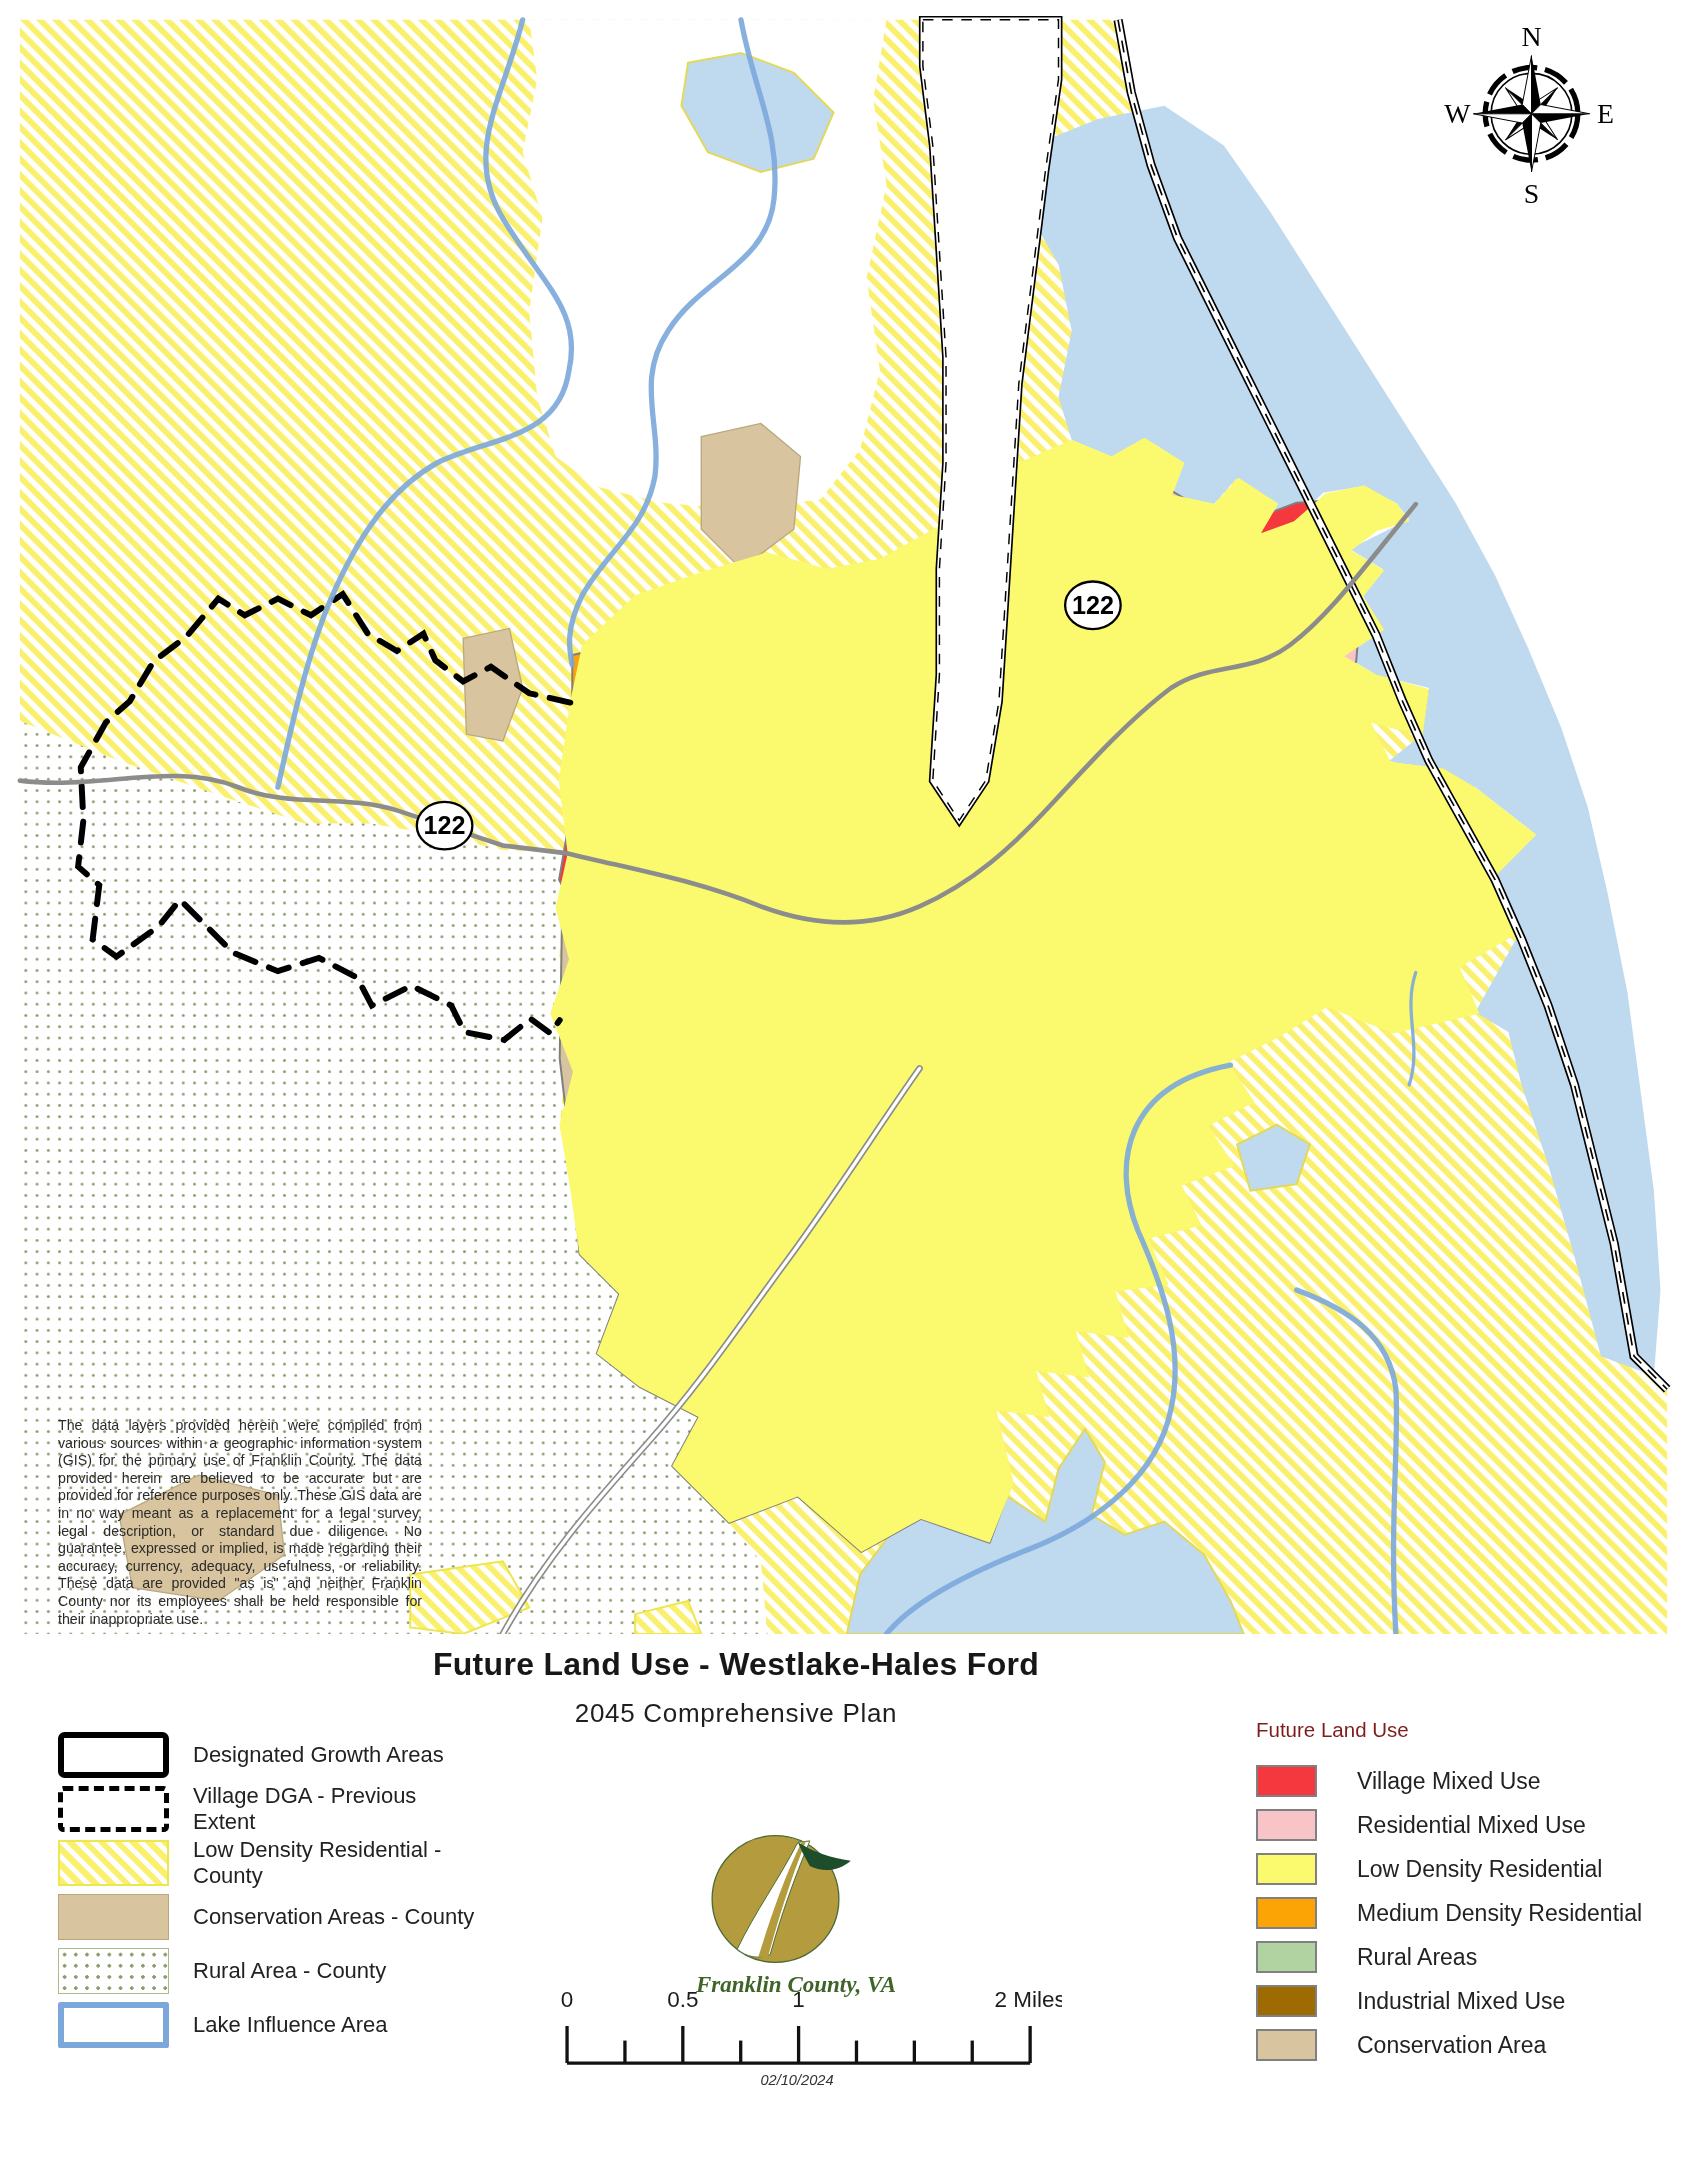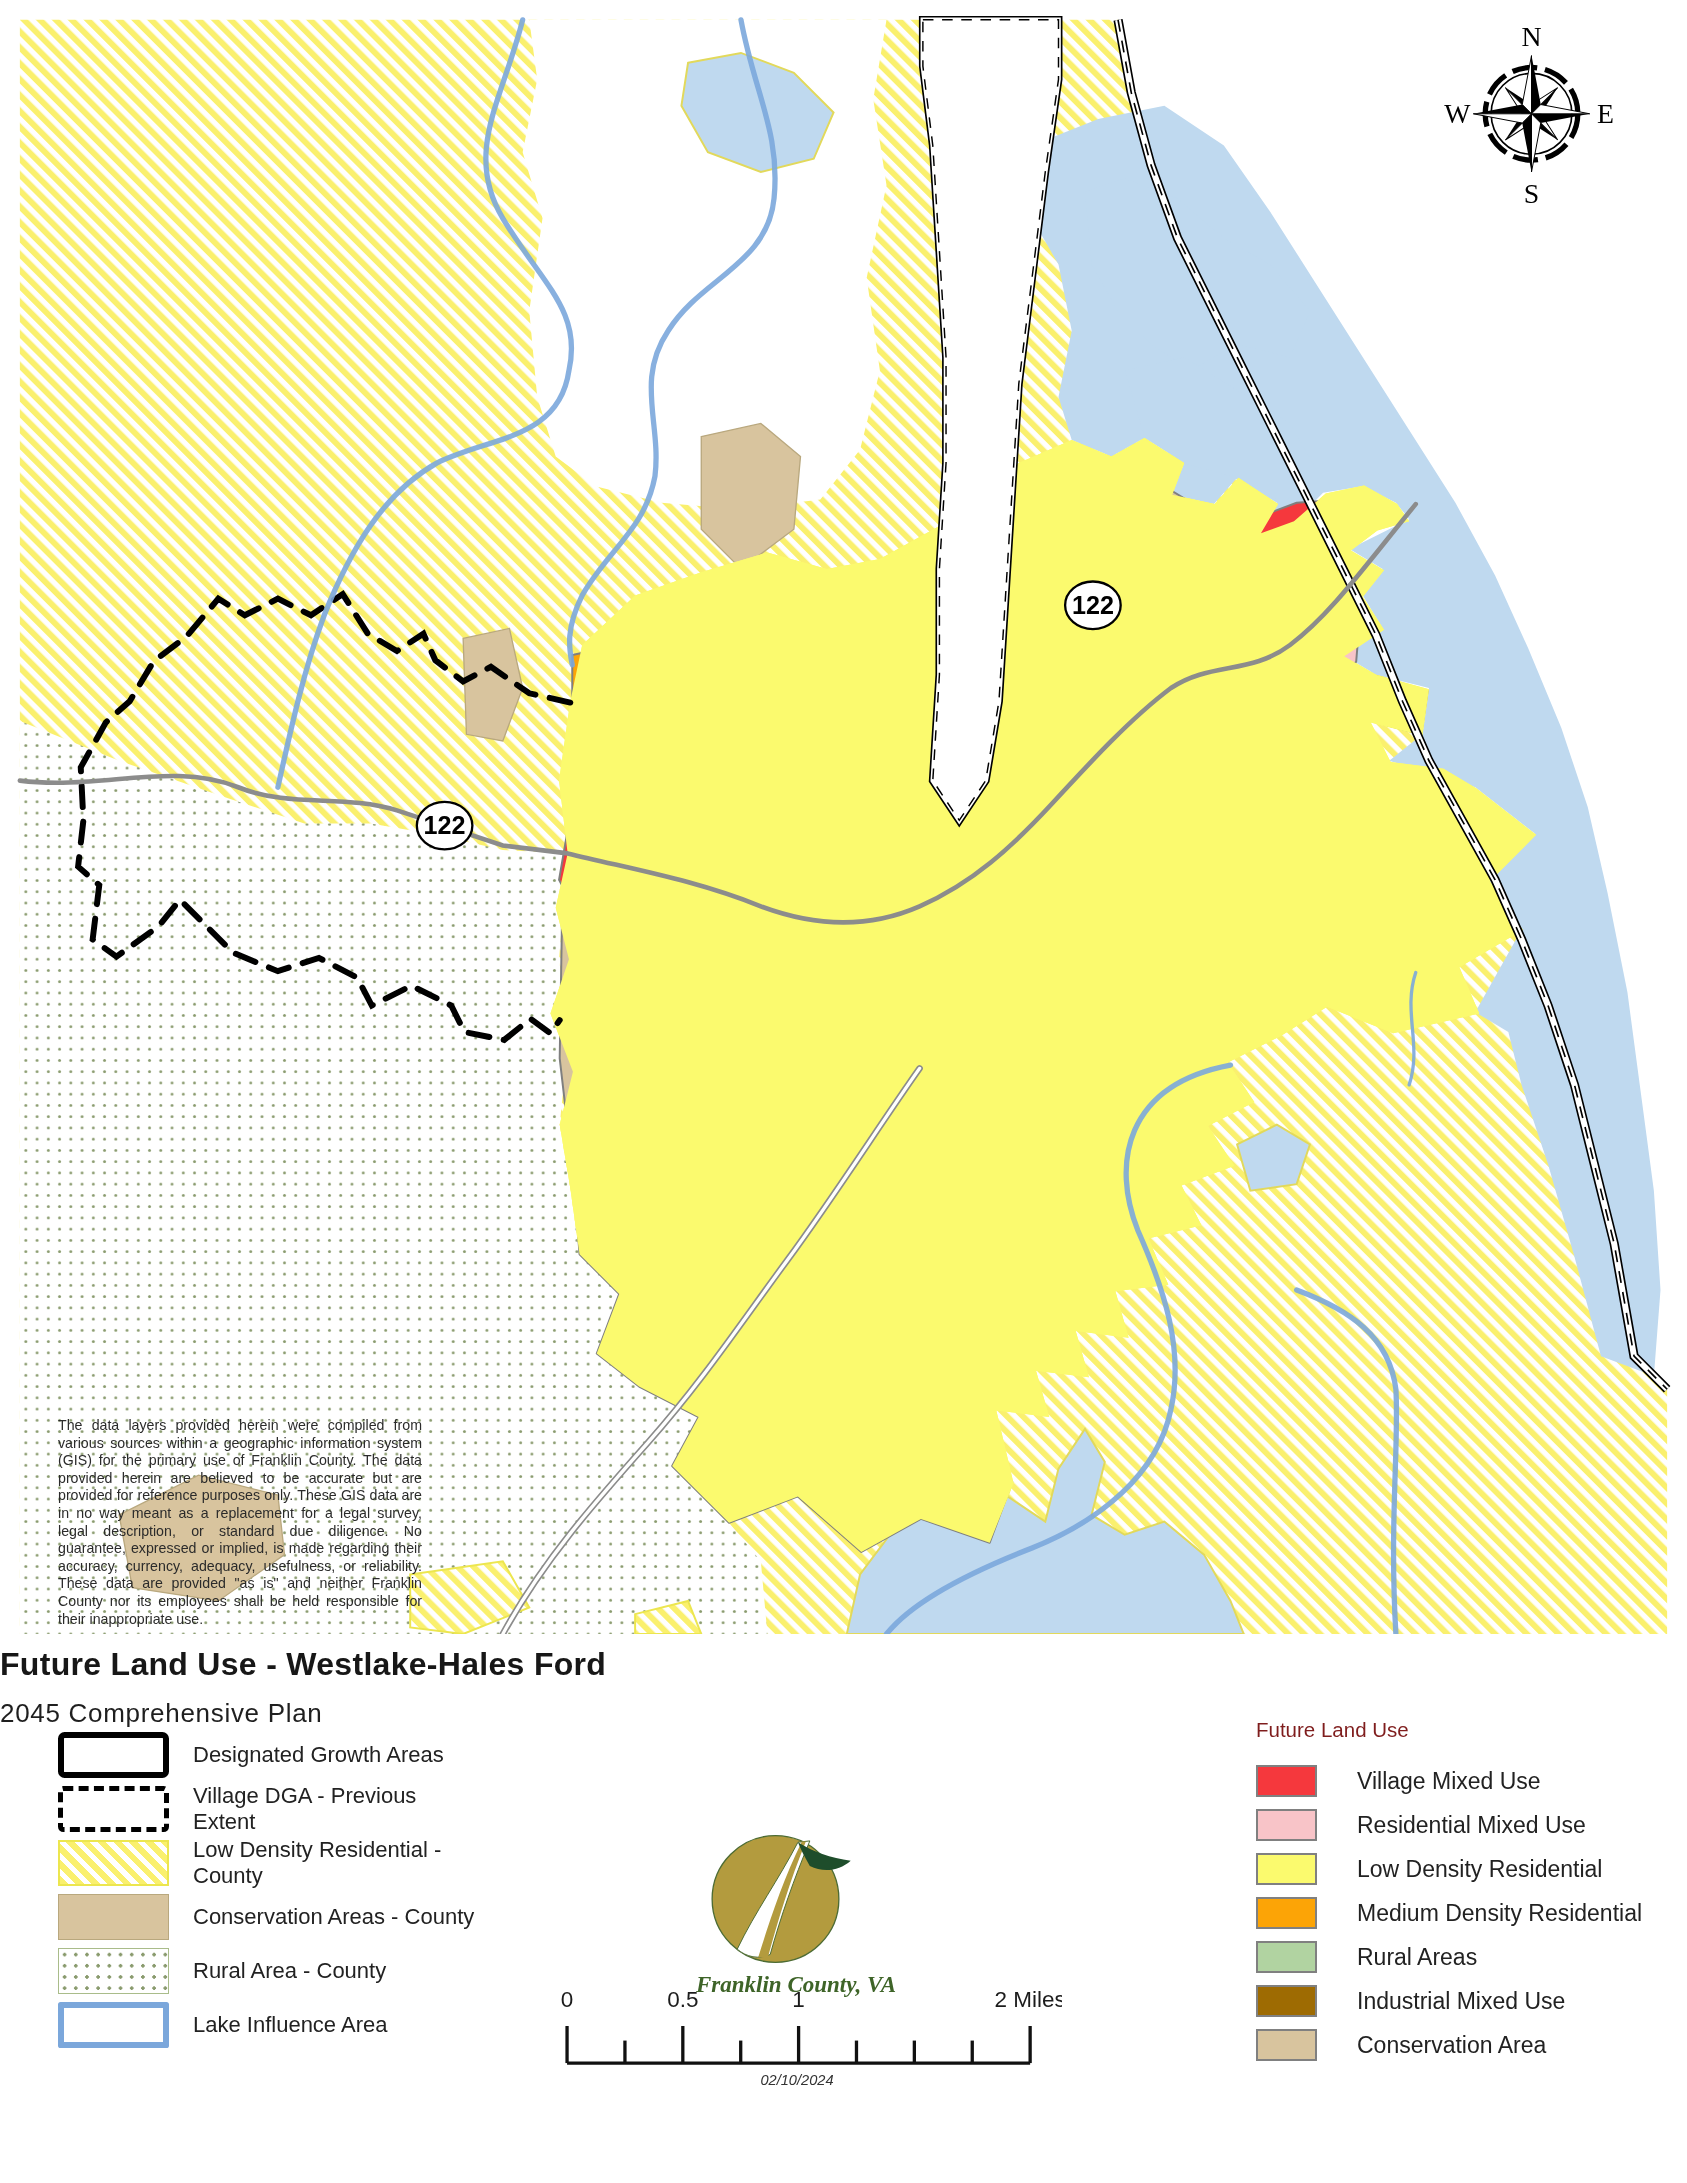--- a/index.html
+++ b/index.html
@@ -1,21 +1,21 @@
 <!DOCTYPE html>
 <html style="font-size:10.6px"><head>
 <meta charset="utf-8">
 <style>
   html,body{margin:0;padding:0;background:#ffffff;}
   .page{position:relative;width:1687px;height:2183px;background:#ffffff;overflow:hidden;
         font-family:"Liberation Sans", sans-serif;}
   .map-wrap{position:absolute;left:0;top:0;width:1687px;height:1634px;}
   .disclaimer{position:absolute;left:58px;top:1417px;width:364px;font-size:14.2px;line-height:1.24;
         color:#2b2b2b;text-align:justify;}
-  .title-block{position:absolute;left:0;top:1646px;width:1472px;text-align:left;color:#171717;}
+  .title-block{position:absolute;left:0;top:1646px;width:1472px;text-align:center;color:#171717;}
   .title-main{font-size:32px;font-weight:700;letter-spacing:0.3px;}
   .title-sub{font-size:26px;font-weight:400;margin-top:14.6px;letter-spacing:0.7px;color:#1f1f1f;}
   .legend-left{position:absolute;left:58px;top:1728px;width:423px;}
   .ll-row{display:flex;align-items:center;height:54px;}
   .ll-swatch{width:111px;height:46px;box-sizing:border-box;flex:0 0 111px;background:#fff;}
   .ll-label{margin-left:24px;font-size:22px;color:#222;}
   .sw-dga{border:6.6px solid #000;border-radius:6.6px;}
   .sw-prev{border:5.3px dashed #000;border-radius:5.3px;}
   .sw-hatch{border:2px solid #ece64f;
      background:repeating-linear-gradient(45deg,#faf06e 0 6px,#ffffff 6px 11.2px);}

